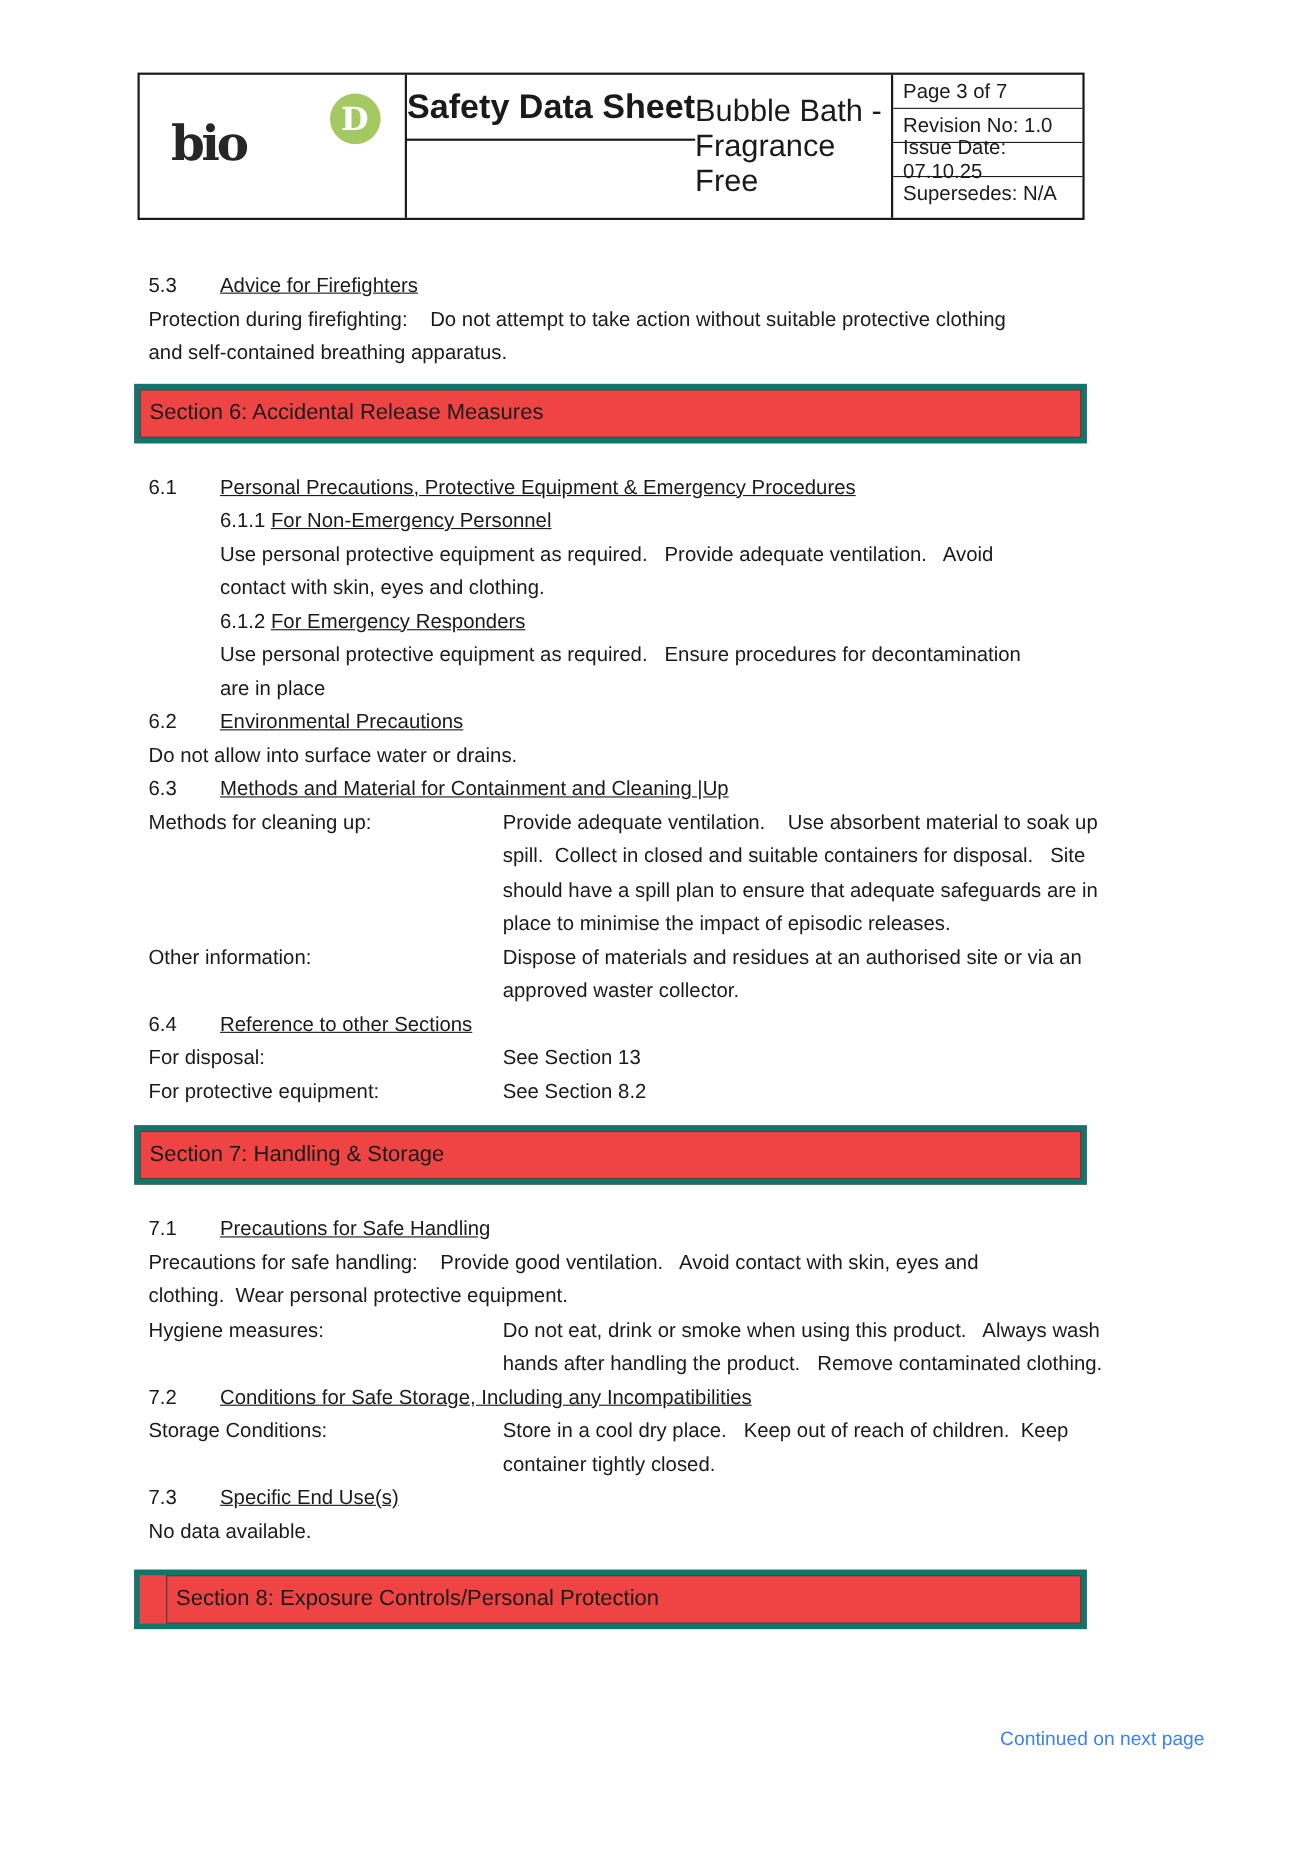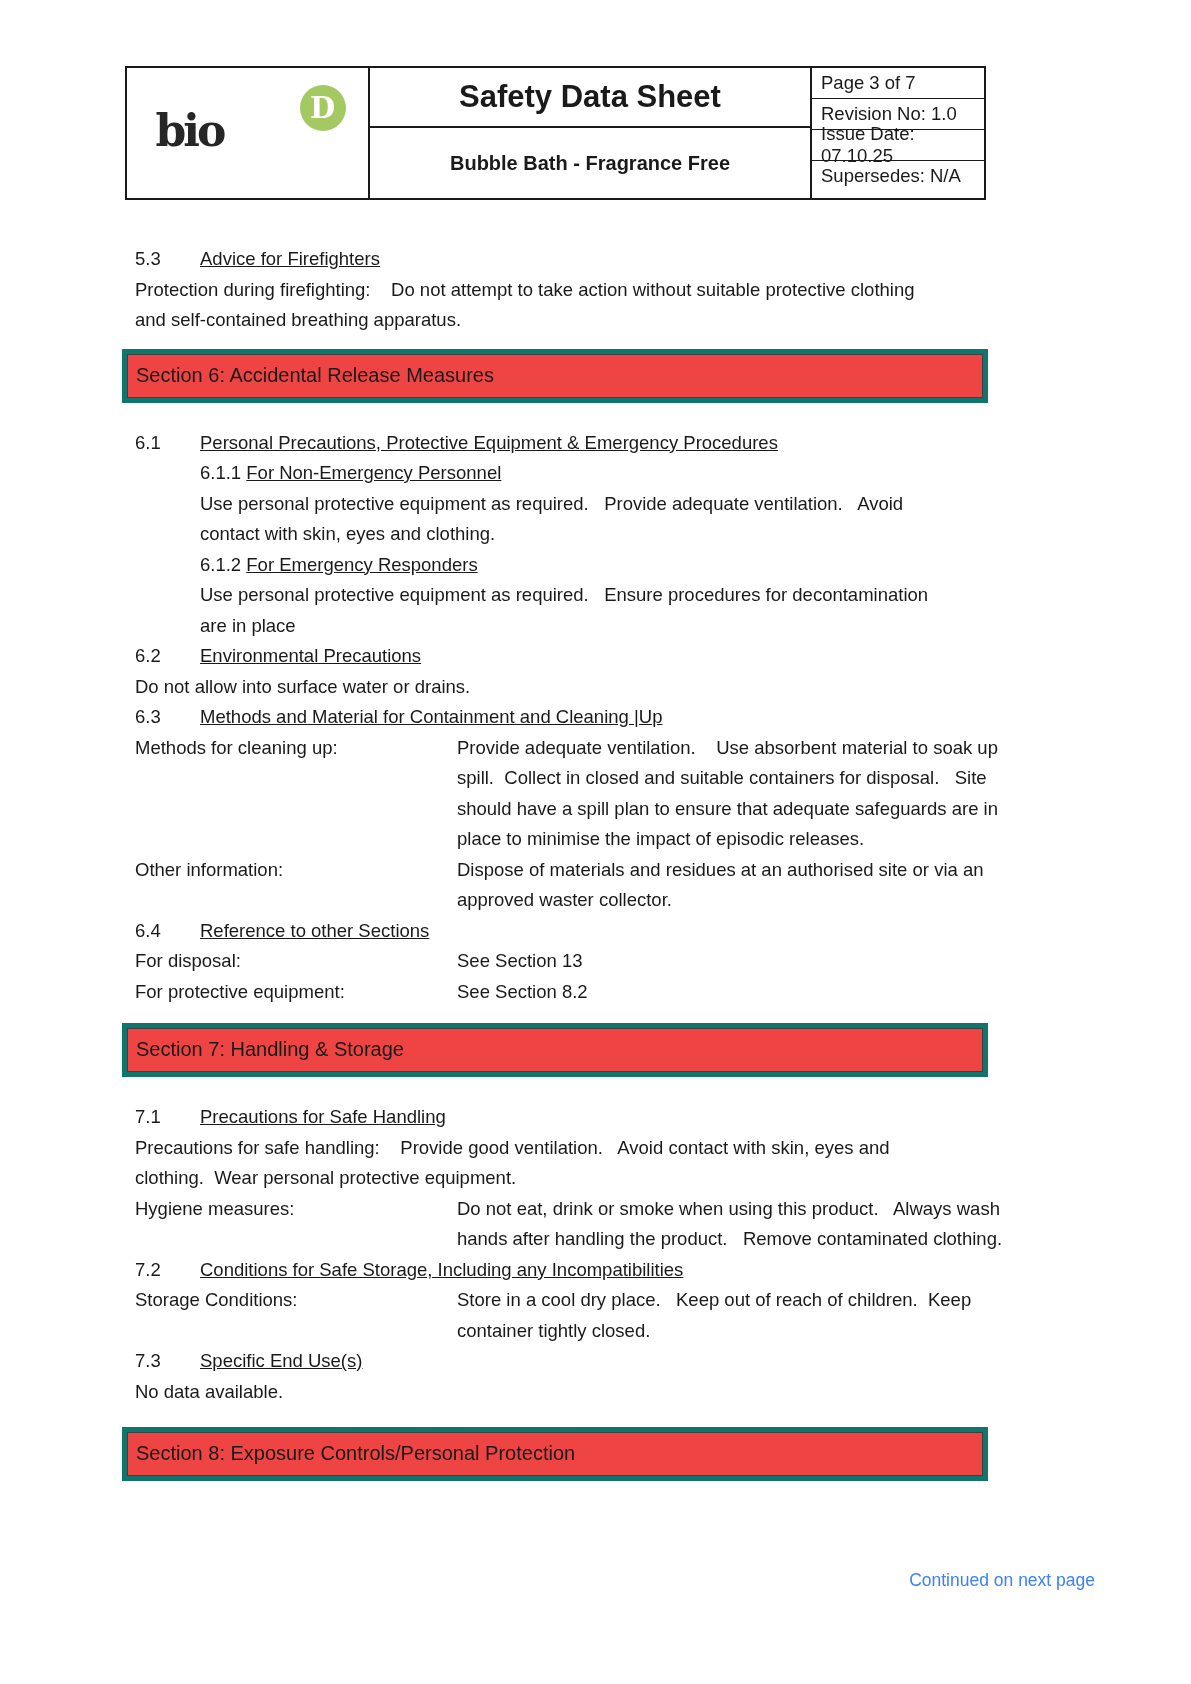--- a/index.html
+++ b/index.html
@@ -13,24 +13,24 @@
     position:absolute;left:125px;top:66px;width:861px;height:134px;
     border:2.5px solid #1a1a1a;box-sizing:border-box;display:flex;background:#fff;
   }
   .cell-logo{width:243px;flex:none;border-right:2px solid #1a1a1a;box-sizing:border-box;
     display:flex;align-items:center;justify-content:center;}
   .logo{position:relative;width:196px;height:96px;font-family:"DejaVu Serif",serif;font-weight:bold;}
   .logo-text{position:absolute;left:6px;top:14px;font-size:44px;line-height:64px;letter-spacing:-3px;color:#262626;}
   .logo-badge{position:absolute;right:0;top:0;width:46px;height:46px;border-radius:50%;
     background:#a4c963;color:#ffffff;font-size:29px;display:flex;align-items:center;justify-content:center;}
   .cell-title{width:442px;flex:none;border-right:2px solid #1a1a1a;box-sizing:border-box;
-    display:flex;flex-direction:column;}
+    display:flex;}
   .title-top{height:60px;flex:none;border-bottom:2px solid #1a1a1a;box-sizing:border-box;
     display:flex;align-items:center;justify-content:center;font-size:31px;font-weight:bold;}
-  .title-bottom{flex:1;display:flex;align-items:center;justify-content:center;font-size:20px;font-weight:bold;}
+  .title-bottom{flex:1;display:flex;align-items:center;justify-content:center;font-size:28px;font-weight:normal;}
   .cell-meta{flex:1;display:flex;flex-direction:column;font-size:18.5px;}
   .meta-row{height:31px;flex:none;border-bottom:1.5px solid #1a1a1a;box-sizing:border-box;
     display:flex;align-items:center;padding-left:9px;}
   .meta-row:last-child{border-bottom:none;flex:1;align-items:flex-start;padding-top:4px;}
   
   .doc-body{
     position:absolute;left:135px;top:244px;width:852px;
     font-size:18.5px;line-height:30.5px;white-space:normal;
   }
   .h-row{display:flex;}
@@ -45,21 +45,21 @@
   .kv-value{white-space:pre;margin-left:25px;}
   .section-box{
     margin-left:-13px;width:866px;box-sizing:border-box;
     border:5px solid #0f766e;background:#ef4444;
   }
   .section-box-inner{
     border:1px solid #3f3f3f;padding:5px 8px 6px 8px;font-size:20px;line-height:31px;white-space:pre;
   }
   .sb-6{margin-top:13px;margin-bottom:25px;}
   .sb-7{margin-top:16px;margin-bottom:25px;}
-  .sb-8{margin-top:20px;margin-bottom:32px;}
+  .sb-8{margin-top:20px;margin-bottom:32px;padding-left:24px;}
   .footer-note{
     position:absolute;top:1570px;right:96px;font-size:17.5px;color:#3b82f6;
   }
 </style>
 </head>
 <body>
 
 <div class="header-table">
   <div class="cell-logo">
     <div class="logo">

